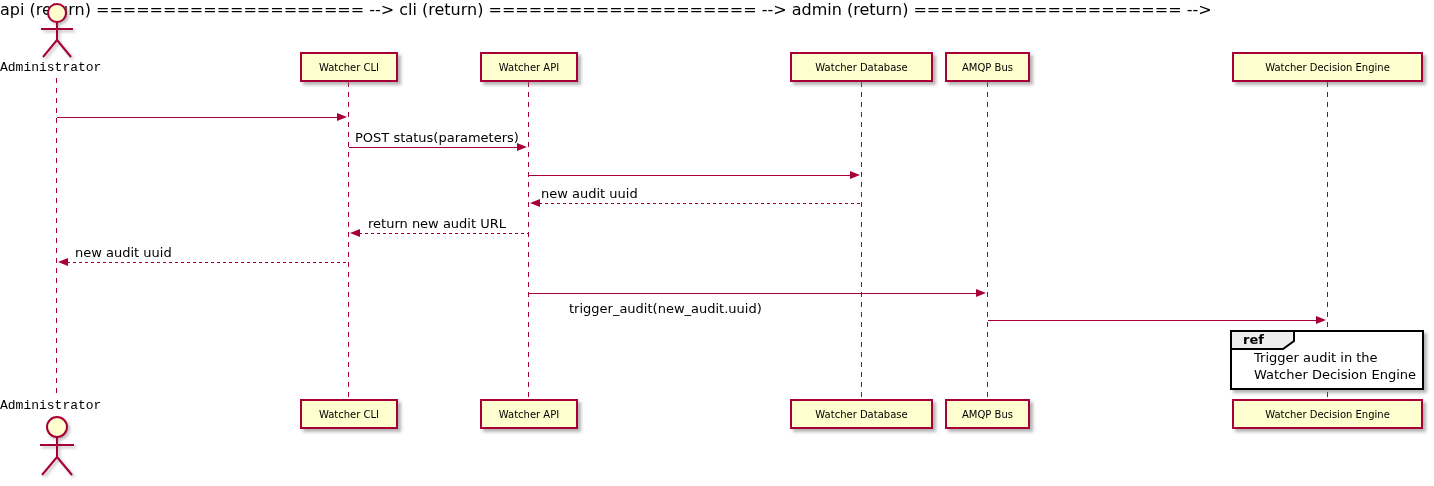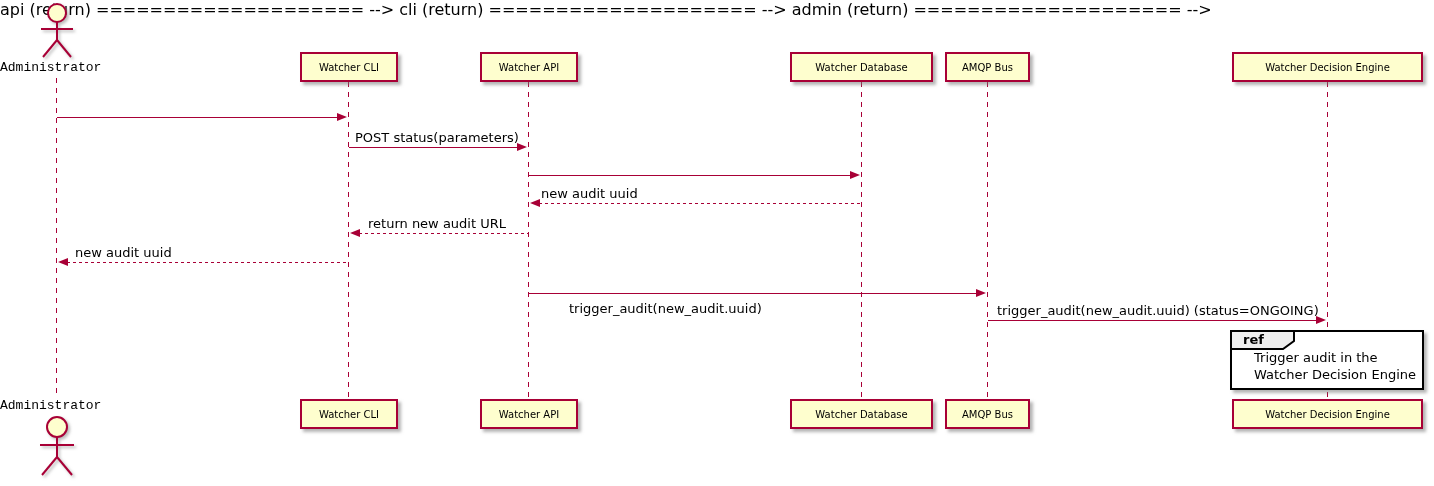--- a/index.html
+++ b/index.html
@@ -122,21 +122,20 @@
   <div class="mlabel" style="left:75px;top:245px;">new audit uuid</div>
   <div class="mline dashed" style="left:67px;top:262px;width:282px;"></div>
   <div class="ah left" style="left:58px;top:258px;"></div>
 
   
   <div class="mlabel" style="left:569px;top:276px;margin-top:25px;">trigger_audit(new_audit.uuid)</div>
   <div class="mline" style="left:529px;top:293px;width:449px;"></div>
   <div class="ah right" style="left:976px;top:289px;"></div>
 
   
-  <div class="mlabel" style="left:997px;top:303px;">trigger_audit(new_audit.uuid) (status=ONGOING)</div>
   <div class="mline" style="left:988px;top:320px;width:330px;"></div>
   <div class="ah right" style="left:1316px;top:316px;"></div>
 
   
   <div class="ref-frag" style="left:1230px;top:330px;width:194px;height:60px;">
     <svg class="ref-head-svg" width="68" height="21" viewBox="0 0 68 21">
       <path d="M1,1 H64 V11 L53,19 H1 Z" fill="#EEEEEE" stroke="#000000" stroke-width="2"></path>
     </svg>
     <div class="ref-keyword">ref</div>
     <div class="ref-line" style="top:18px;text-align:right;">Trigger audit in the</div>

